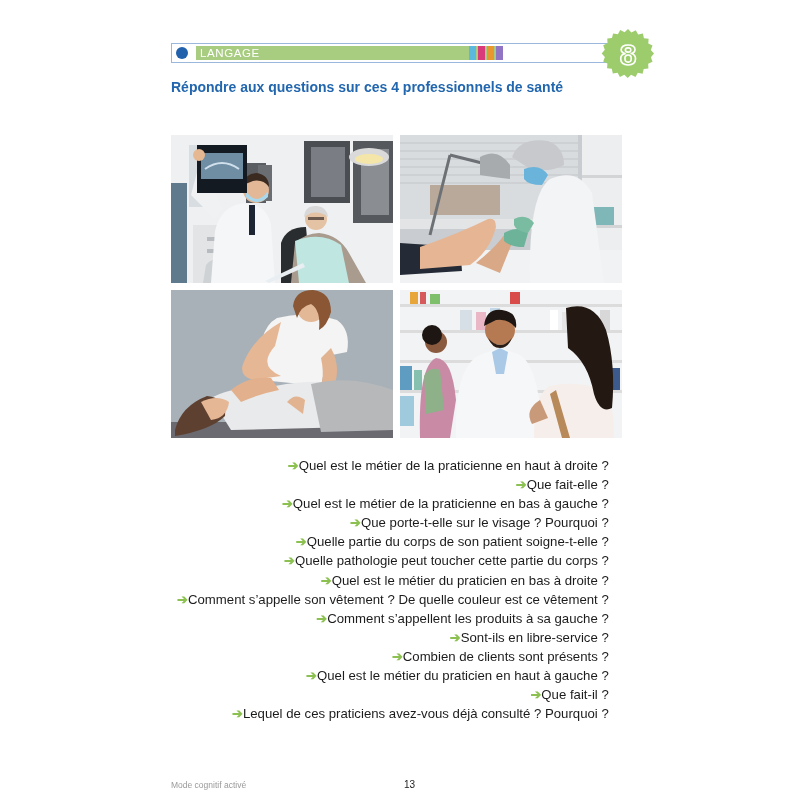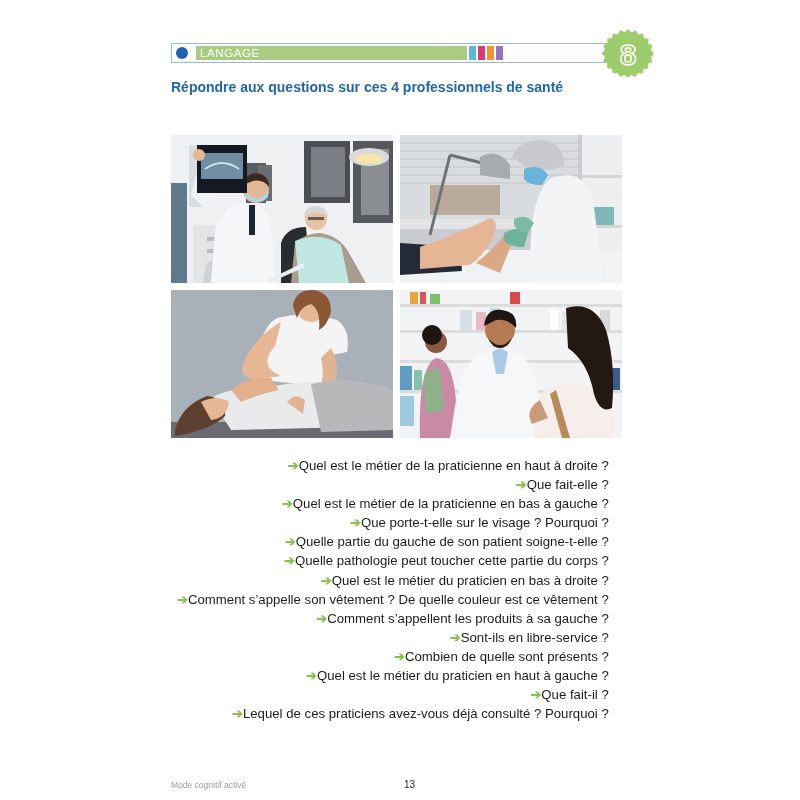--- a/index.html
+++ b/index.html
@@ -36,20 +36,21 @@
       border-radius: 50%;
       background: #2262ad;
     }
     .header-bar {
       position: absolute;
       left: 24px;
       top: 2px;
       width: 271px;
       height: 14px;
       background: #a8cd80;
+      padding-left: 36px;
     }
     .header-label {
       position: absolute;
       left: 4px;
       top: 0px;
       font-size: 11.5px;
       line-height: 14px;
       letter-spacing: 0.6px;
       color: #ffffff;
     }
@@ -313,26 +314,26 @@
     <path d="M166 18 Q194 10 206 40 Q216 74 212 118 Q200 124 194 104 Q188 72 168 58 Z" fill="#241812"></path>
     <path d="M156 100 L170 148 L162 148 L150 104 Z" fill="#b88a5a"></path>
   </svg>
 </div>
 
 <ul class="questions">
   <li class="question"><span class="arrow">➔</span><span>Quel est le métier de la praticienne en haut à droite ?</span></li>
   <li class="question"><span class="arrow">➔</span><span>Que fait-elle ?</span></li>
   <li class="question"><span class="arrow">➔</span><span>Quel est le métier de la praticienne en bas à gauche ?</span></li>
   <li class="question"><span class="arrow">➔</span><span>Que porte-t-elle sur le visage ? Pourquoi ?</span></li>
-  <li class="question"><span class="arrow">➔</span><span>Quelle partie du gauche de son patient soigne-t-elle ?</span></li>
+  <li class="question"><span class="arrow">➔</span><span>Quelle partie du corps de son patient soigne-t-elle ?</span></li>
   <li class="question"><span class="arrow">➔</span><span>Quelle pathologie peut toucher cette partie du corps ?</span></li>
   <li class="question"><span class="arrow">➔</span><span>Quel est le métier du praticien en bas à droite ?</span></li>
   <li class="question"><span class="arrow">➔</span><span>Comment s’appelle son vêtement ? De quelle couleur est ce vêtement ?</span></li>
   <li class="question"><span class="arrow">➔</span><span>Comment s’appellent les produits à sa gauche ?</span></li>
   <li class="question"><span class="arrow">➔</span><span>Sont-ils en libre-service ?</span></li>
-  <li class="question"><span class="arrow">➔</span><span>Combien de quelle sont présents ?</span></li>
+  <li class="question"><span class="arrow">➔</span><span>Combien de clients sont présents ?</span></li>
   <li class="question"><span class="arrow">➔</span><span>Quel est le métier du praticien en haut à gauche ?</span></li>
   <li class="question"><span class="arrow">➔</span><span>Que fait-il ?</span></li>
   <li class="question"><span class="arrow">➔</span><span>Lequel de ces praticiens avez-vous déjà consulté ? Pourquoi ?</span></li>
 </ul>
 
 <div class="footer-left">Mode cognitif activé</div>
 <div class="footer-page">13</div>
 
 </body></html>

